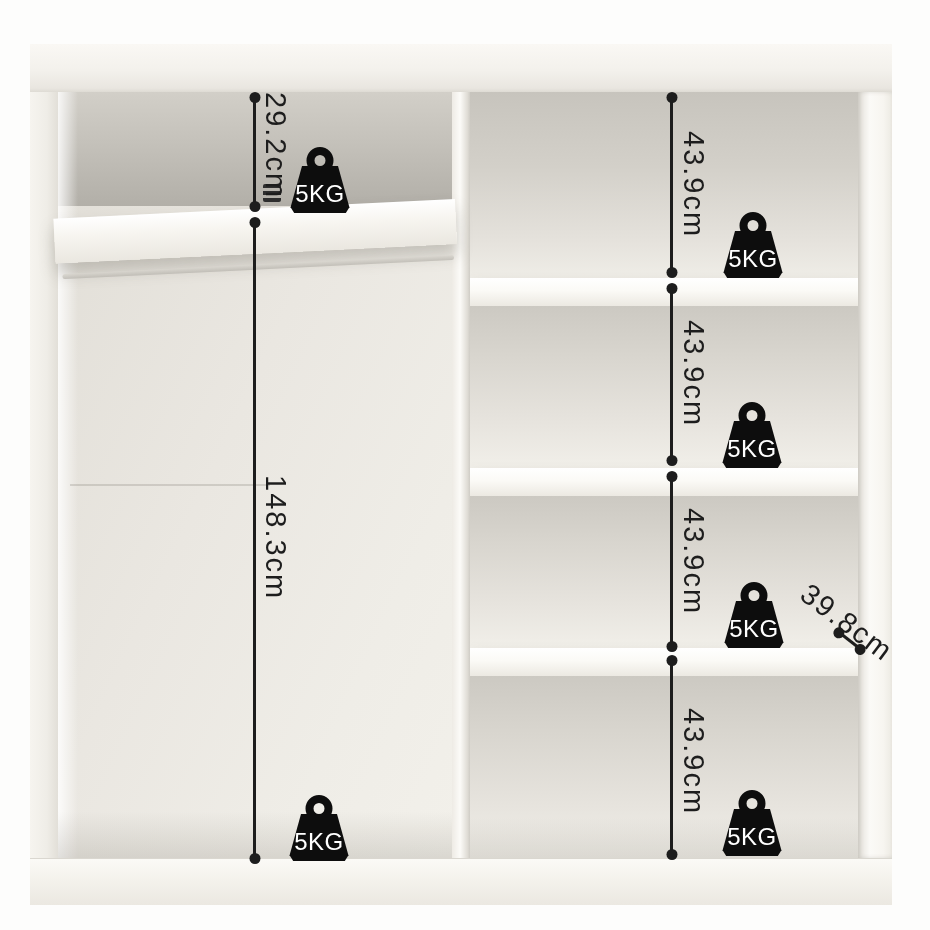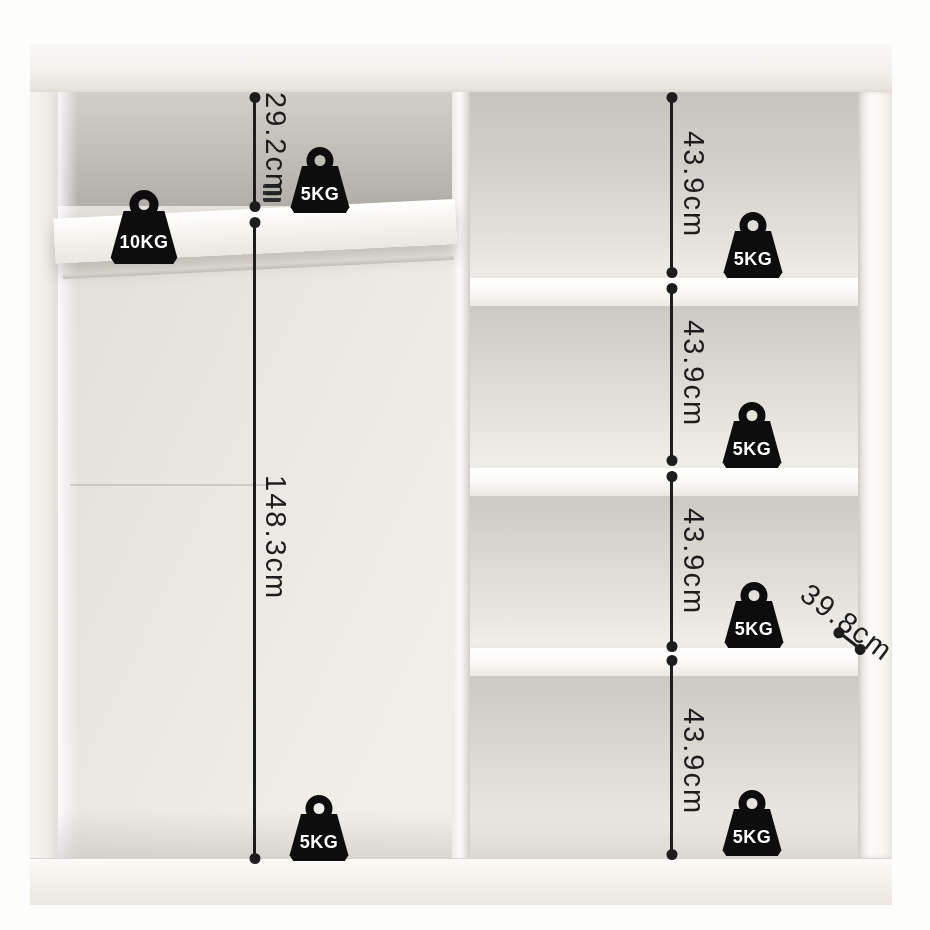--- a/index.html
+++ b/index.html
@@ -78,21 +78,21 @@
   .w5  { width:60px; height:66px; }
   .w10 { width:68px; height:74px; }
   .weight .ring { position:absolute; top:0; left:50%; transform:translateX(-50%);
                   width:27px; height:27px; border:8px solid var(--weight-icon,#0d0d0d); border-radius:50%; }
   .w10 .ring { width:29px; height:29px; border-width:9px; }
   .weight .body { position:absolute; left:0; right:0; top:19px; bottom:0;
                   background:var(--weight-icon,#0d0d0d);
                   clip-path:polygon(20% 0%,80% 0%,99% 88%,93% 100%,7% 100%,1% 88%);
                   display:flex; align-items:center; justify-content:center; padding-top:9px; }
   .w10 .body { top:21px; }
-  .weight .wlabel { color:var(--weight-text,#ffffff); font-weight:700; font-size:18px; letter-spacing:.5px; }
+  .weight .wlabel { color:var(--weight-text,#ffffff); font-weight:400; font-size:24px; letter-spacing:.5px; }
 </style>
 </head>
 <body>
 
 <div class="stage">
 
   <div class="panel top-panel"></div>
   <div class="panel left-panel"></div>
 
   <div class="panel interior-left">
@@ -130,26 +130,20 @@
   <div class="hseg" style="left:838px;top:630px;width:30px;transform:rotate(38deg);transform-origin:0 50%;"></div>
 
   <div class="dim-label" style="left:261px;top:92px;">29.2cm</div>
   <div class="dim-label" style="left:261px;top:475px;">148.3cm</div>
   <div class="dim-label" style="left:679px;top:131px;">43.9cm</div>
   <div class="dim-label" style="left:679px;top:320px;">43.9cm</div>
   <div class="dim-label" style="left:679px;top:508px;">43.9cm</div>
   <div class="dim-label" style="left:679px;top:708px;">43.9cm</div>
   <div class="dim-label-diag" style="left:804px;top:576px;">39.8cm</div>
 
-  <div class="weight w10" style="left:110px;top:190px;">
-    <div class="ring"></div>
-    <div class="body">
-      <span class="wlabel">10KG</span>
-    </div>
-  </div>
   <div class="weight w5" style="left:290px;top:147px;">
     <div class="ring"></div>
     <div class="body">
       <span class="wlabel">5KG</span>
     </div>
   </div>
   <div class="weight w5" style="left:723px;top:212px;">
     <div class="ring"></div>
     <div class="body">
       <span class="wlabel">5KG</span>

